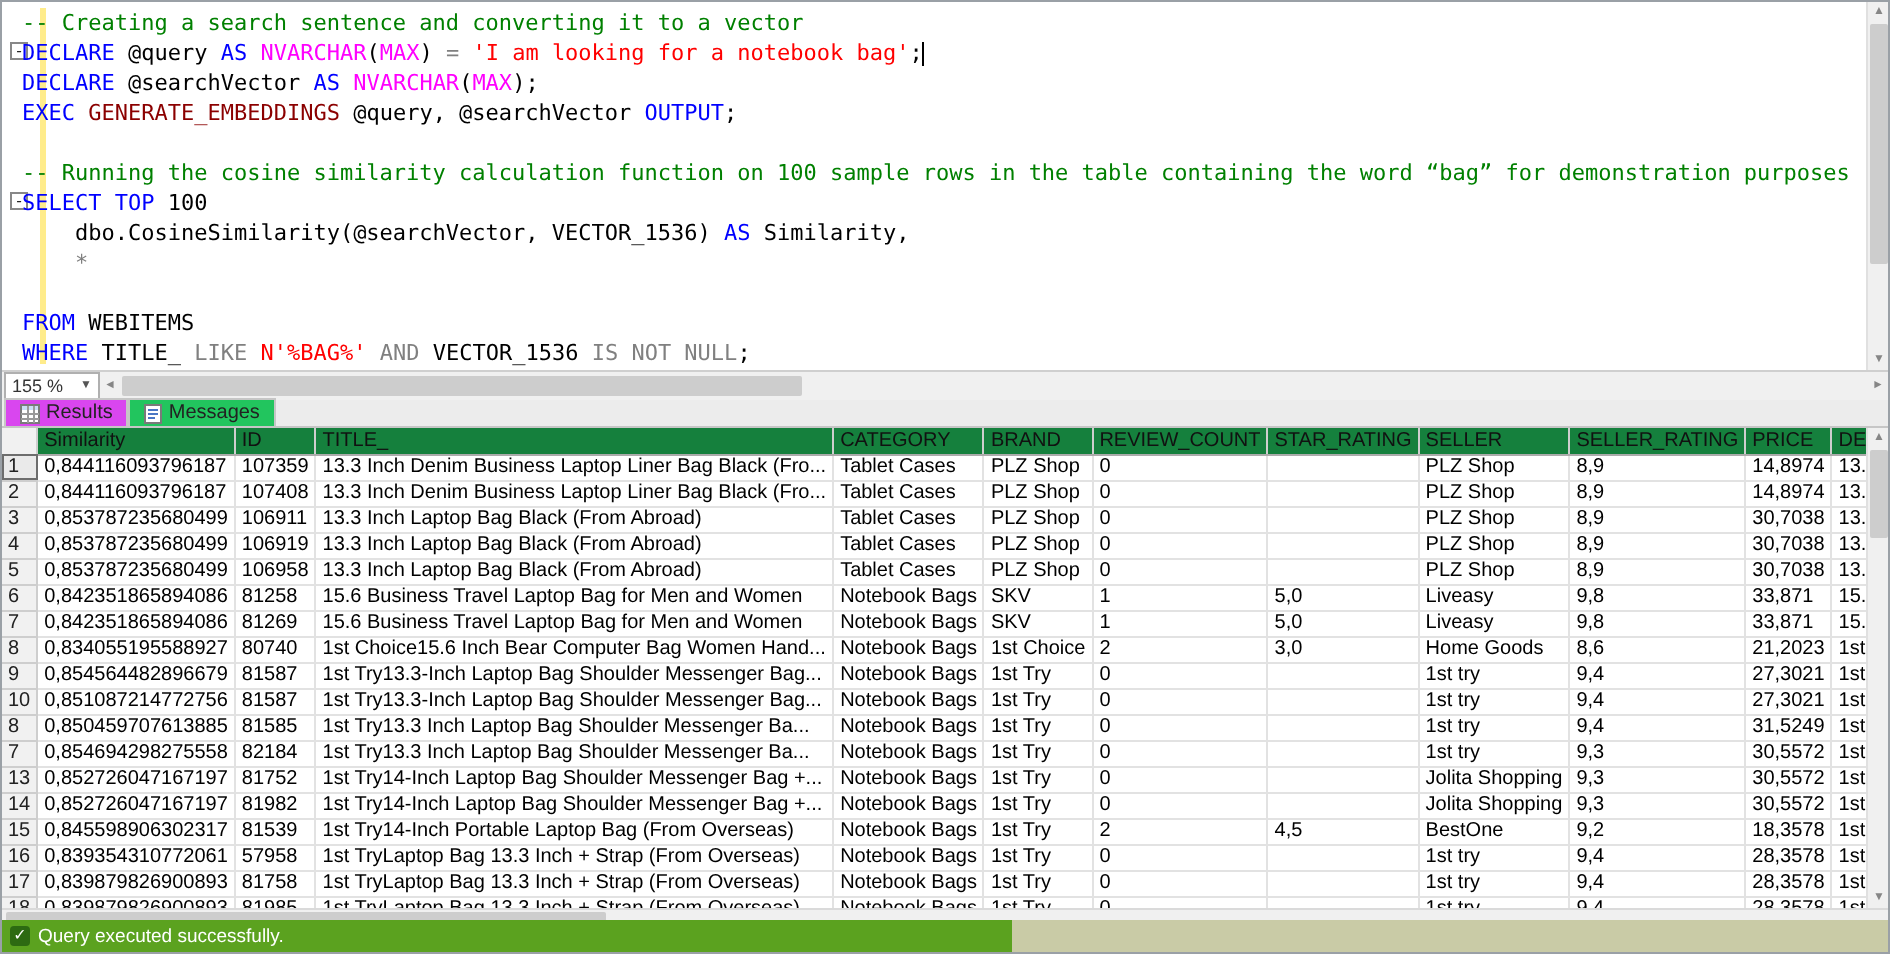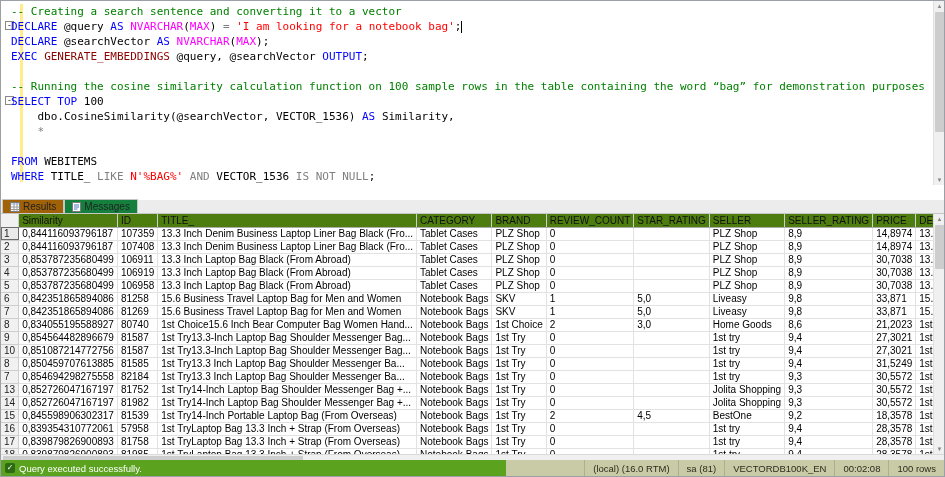--- a/index.html
+++ b/index.html
@@ -31,28 +31,28 @@
   .zoom { height:14px; min-width:48px; background:#fff; border:1px solid #b0b0b0; font-size:9px; color:#333;
           display:flex; align-items:center; justify-content:space-between; padding:0 3px; margin-left:1px; cursor:pointer; }
   .zoom .chev { font-size:6px; color:#555; margin-left:4px; }
   .hscroll { position:relative; flex:1; height:14px; background:#f0f0f0; }
   .hs-thumb { position:absolute; top:2px; height:10px; background:#cdcdcd; border-radius:1px; cursor:pointer; }
   .hs-arrow { position:absolute; top:0; width:10px; height:14px; color:#868686; font-size:6px; line-height:14px; text-align:center; cursor:pointer; }
 
   
   .tabbar { position:absolute; top:199px; left:0; right:0; height:14px; background:#ececec; border-bottom:1px solid #c6c6c6; display:flex; align-items:flex-end; padding-left:1px; }
   .tab { height:14px; display:flex; align-items:center; gap:3px; padding:0 7px; font-size:10px; color:#222;
-         border:1px solid #c6c6c6; border-bottom:none; background:#15803d; cursor:pointer; }
-  .tab.active { background:#a16207;justify-content:flex-end; }
+         border:1px solid #c6c6c6; border-bottom:none; background:#22c55e; cursor:pointer; }
+  .tab.active { background:#d946ef;justify-content:flex-end; }
   .tab svg { display:block; }
 
   
   .grid-wrap { position:absolute; top:213px; left:0; width:934px; height:240px; overflow:hidden; background:#fff; }
   table.grid { border-collapse:collapse; table-layout:fixed; }
-  table.grid th { height:13px; background:#4d7c0f; border-right:1px solid #cecece; border-bottom:1px solid #ababab;
+  table.grid th { height:13px; background:#15803d; border-right:1px solid #cecece; border-bottom:1px solid #ababab;
                   font-weight:normal; font-size:10px; color:#111; text-align:left; padding:0 3px; white-space:nowrap; overflow:hidden; }
   table.grid td { height:12px; line-height:12px; font-size:10px; color:#000; padding:0 3px; white-space:nowrap; overflow:hidden;
                   border-right:1px solid #e2e2e2; border-bottom:1px solid #e2e2e2; cursor:default; }
   table.grid td.rownum { background:#f1f1f1; border-right:1px solid #cecece; border-bottom:1px solid #cecece; color:#222; }
   table.grid td.rownum.sel { outline:1px solid #6d6d6d; outline-offset:-1px; background:#eaeaea; }
   table.grid th.corner { background:#f1f1f1; }
 
   .grid-hscroll { position:absolute; left:0; right:0; top:453px; height:8px; background:#f0f0f0; border-top:1px solid #dadada; }
   .grid-hscroll .hs-thumb { top:1px; height:6px; }
 
@@ -75,20 +75,31 @@
       </div>
     <div class="change-bar"></div>
     <div class="code"><div class="code-line"><span class="tok-com">-- Creating a search sentence and converting it to a vector</span></div><div class="code-line"><span class="tok-kw">DECLARE </span><span class="tok-pl">@query </span><span class="tok-kw">AS </span><span class="tok-mag">NVARCHAR</span><span class="tok-pl">(</span><span class="tok-mag">MAX</span><span class="tok-pl">) </span><span class="tok-gr">= </span><span class="tok-str">'I am looking for a notebook bag'</span><span class="tok-pl">;</span><span class="caret"></span></div><div class="code-line"><span class="tok-kw">DECLARE </span><span class="tok-pl">@searchVector </span><span class="tok-kw">AS </span><span class="tok-mag">NVARCHAR</span><span class="tok-pl">(</span><span class="tok-mag">MAX</span><span class="tok-pl">)</span><span class="tok-pl">;</span></div><div class="code-line"><span class="tok-kw">EXEC </span><span class="tok-proc">GENERATE_EMBEDDINGS </span><span class="tok-pl">@query, @searchVector </span><span class="tok-kw">OUTPUT</span><span class="tok-pl">;</span></div><div class="code-line">&nbsp;</div><div class="code-line"><span class="tok-com">-- Running the cosine similarity calculation function on 100 sample rows in the table containing the word “bag” for demonstration purposes</span></div><div class="code-line"><span class="tok-kw">SELECT TOP </span><span class="tok-pl">100</span></div><div class="code-line"><span class="tok-pl">    dbo.CosineSimilarity(@searchVector, VECTOR_1536) </span><span class="tok-kw">AS </span><span class="tok-pl">Similarity,</span></div><div class="code-line"><span class="tok-pl">    </span><span class="tok-gr">*</span></div><div class="code-line">&nbsp;</div><div class="code-line"><span class="tok-kw">FROM </span><span class="tok-pl">WEBITEMS</span></div><div class="code-line"><span class="tok-kw">WHERE </span><span class="tok-pl">TITLE_ </span><span class="tok-gr">LIKE </span><span class="tok-str">N'%BAG%' </span><span class="tok-gr">AND </span><span class="tok-pl">VECTOR_1536 </span><span class="tok-gr">IS NOT NULL</span><span class="tok-pl">;</span></div></div>
     <div class="vscroll ed">
       <div class="sb-arrow up">▲</div>
       <div class="sb-thumb" style="top:11px;height:120px;"></div>
       <div class="sb-arrow dn">▼</div>
     </div>
   </div>
 
+  <div class="editor-bottom">
+    <div class="zoom">
+      <span>155 %</span>
+      <span class="chev">▼</span>
+    </div>
+    <div class="hscroll">
+      <div class="hs-arrow" style="left:0;">◄</div>
+      <div class="hs-thumb" style="left:11px;width:340px;"></div>
+      <div class="hs-arrow" style="right:0;">►</div>
+    </div>
+  </div>
 
   <div class="tabbar">
     <div class="tab active">
       <span>
         <svg width="10" height="10" viewBox="0 0 10 10">
             <rect x="0.5" y="0.5" width="9" height="9" fill="#fff" stroke="#7a7a7a"></rect>
             <rect x="1" y="1" width="8" height="2" fill="#c9ddf5"></rect>
             <line x1="0.5" y1="5" x2="9.5" y2="5" stroke="#9a9a9a"></line>
             <line x1="0.5" y1="7.5" x2="9.5" y2="7.5" stroke="#9a9a9a"></line>
             <line x1="4" y1="1" x2="4" y2="9.5" stroke="#9a9a9a"></line>
@@ -405,22 +416,15 @@
   </div>
   <div class="grid-hscroll">
     <div class="hs-thumb" style="left:2px;width:300px;"></div>
   </div>
 
   <div class="statusbar">
     <div class="status-msg">
       <span class="status-icon">✓</span>
       <span>Query executed successfully.</span>
     </div>
-    <div class="status-right">
-      <div class="status-seg">(local) (16.0 RTM)</div>
-      <div class="status-seg">sa (81)</div>
-      <div class="status-seg">VECTORDB100K_EN</div>
-      <div class="status-seg">00:02:08</div>
-      <div class="status-seg">100 rows</div>
-    </div>
   </div>
 
 </div>
 
 </body></html>

